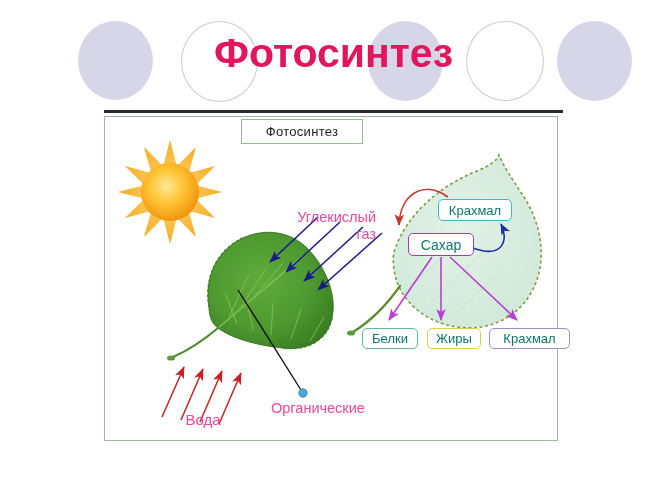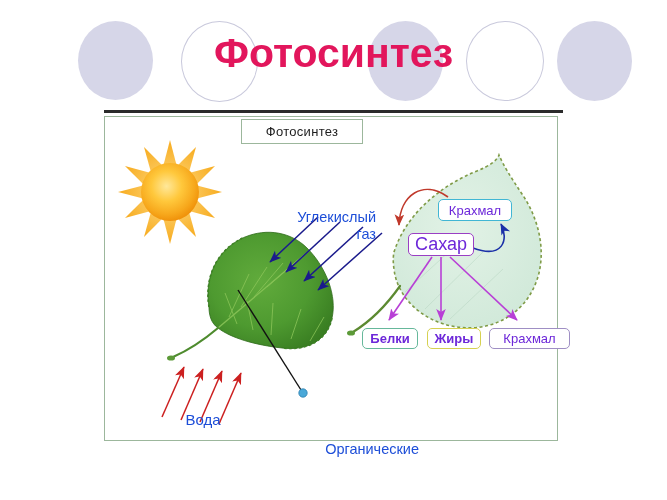--- a/index.html
+++ b/index.html
@@ -44,36 +44,36 @@
     position:absolute;left:136px;top:2px;width:120px;height:23px;
     border:1px solid #9cb79c;background:#ffffff;
     display:flex;align-items:center;justify-content:center;
     font-size:13px;color:#1d1d1d;letter-spacing:.3px;
   }
 
   
   #sun{position:absolute;left:8px;top:18px;width:114px;height:114px;}
 
   
-  .dlabel{position:absolute;color:#1d4ed8;font-size:14.5px;line-height:17px;font-weight:normal;}
+  .dlabel{position:absolute;color:#ec4899;font-size:14.5px;line-height:17px;font-weight:normal;}
   #label-co2{left:153px;top:92px;width:118px;text-align:right;}
   #label-water{left:58px;top:294px;width:80px;text-align:center;font-size:15px;}
-  #label-organic{left:174px;top:283px;width:140px;text-align:right;margin-top:41px;}
+  #label-organic{left:166px;top:283px;width:140px;}
 
   
   .chem-box{
     position:absolute;background:#ffffff;
     border-radius:5px;box-sizing:border-box;
     display:flex;align-items:center;justify-content:center;
-    font-size:13px;color:#6d28d9;white-space:nowrap;text-align:center;
+    font-size:13px;color:#0f766e;white-space:nowrap;text-align:center;
   }
   #box-starch{left:333px;top:82px;width:74px;height:22px;border:1.6px solid #41b6d4;}
-  #box-sugar{left:303px;top:116px;width:66px;height:23px;border:1.6px solid #9a3fc4;font-size:18px;}
-  #box-protein{left:257px;top:211px;width:56px;height:21px;border:1.6px solid #66b89b;font-weight:bold;}
-  #box-fat{left:322px;top:211px;width:54px;height:21px;border:1.6px solid #d6d151;font-weight:bold;}
+  #box-sugar{left:303px;top:116px;width:66px;height:23px;border:1.6px solid #9a3fc4;font-size:14px;}
+  #box-protein{left:257px;top:211px;width:56px;height:21px;border:1.6px solid #66b89b;}
+  #box-fat{left:322px;top:211px;width:54px;height:21px;border:1.6px solid #d6d151;}
   #box-carb{left:384px;top:211px;width:81px;height:21px;border:1.6px solid #9f8fc4;}
 
   svg{display:block;}
 </style>
 </head>
 <body>
 
 <div id="slide">
 
   <div id="header-band">

